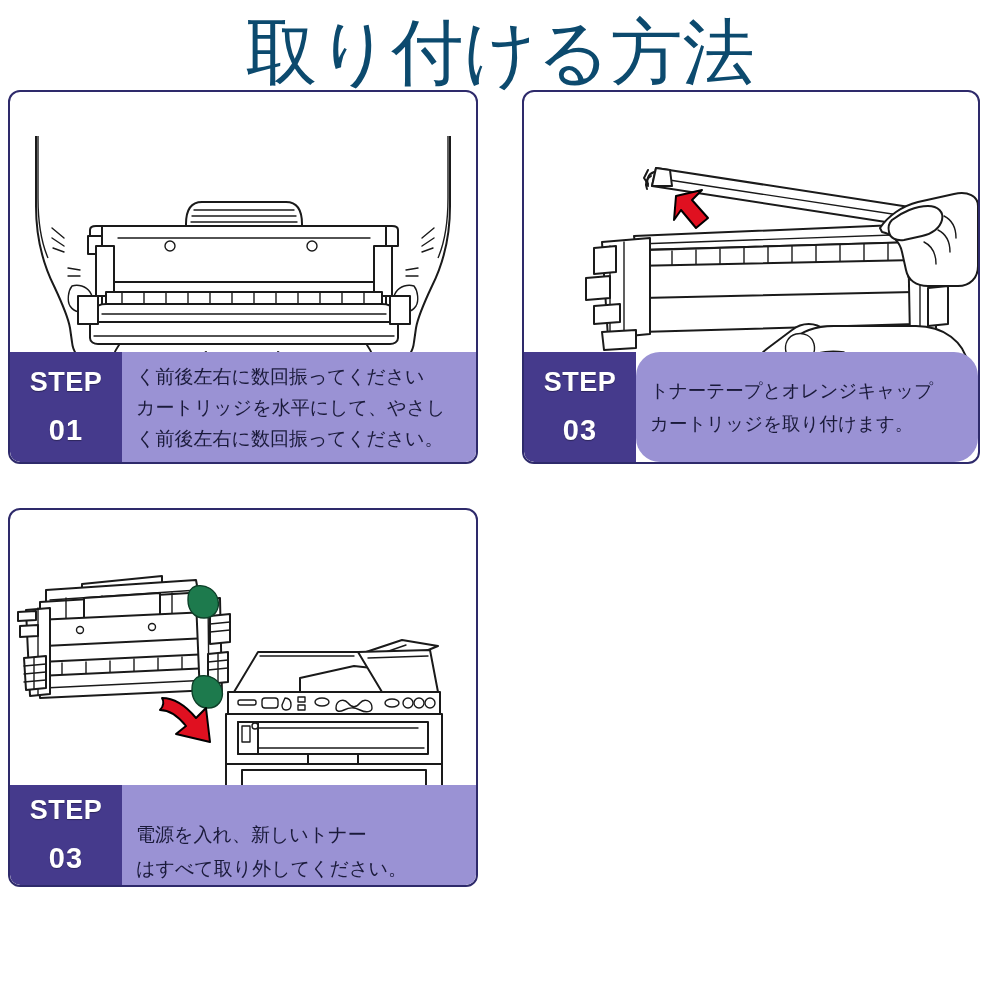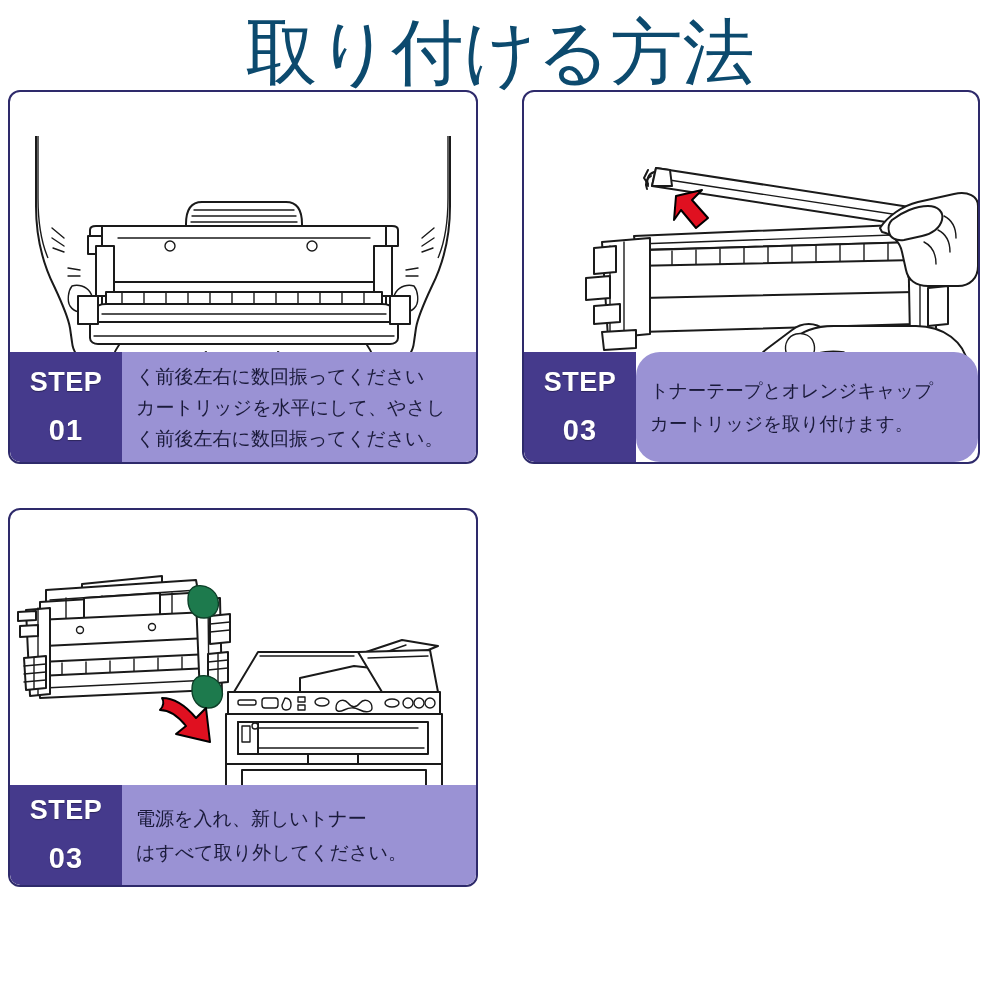--- a/index.html
+++ b/index.html
@@ -90,21 +90,21 @@
     flex-direction: column;
     justify-content: center;
     padding: 0 10px 0 14px;
     border-bottom-right-radius: 10px;
     font-family: "DejaVu Sans", "Liberation Sans", sans-serif;
     font-size: 19px;
     line-height: 31px;
   }
   .step-text .line { white-space: nowrap; }
   #panel-2 .step-text { font-size: 18.5px; line-height: 33px; border-radius: 24px; }
-  #panel-3 .step-text { font-size: 19px; line-height: 34px; }
+  #panel-3 .step-text { font-size: 19px; line-height: 34px; justify-content: flex-end; }
 
   
   .ln { fill: none; stroke: #1a1a1a; stroke-width: 2; stroke-linejoin: round; stroke-linecap: round; }
   .ln-thin { fill: none; stroke: #1a1a1a; stroke-width: 1.4; stroke-linejoin: round; stroke-linecap: round; }
   .fillwhite { fill: #ffffff; stroke: #1a1a1a; stroke-width: 2; stroke-linejoin: round; }
   .fillwhite-thin { fill: #ffffff; stroke: #1a1a1a; stroke-width: 1.4; stroke-linejoin: round; }
   .arrow-red { fill: #e01020; stroke: #000000; stroke-width: 2; stroke-linejoin: round; }
   .grip-green { fill: #1d7a4d; stroke: #0d3f28; stroke-width: 1.4; }
 </style>
 </head>

